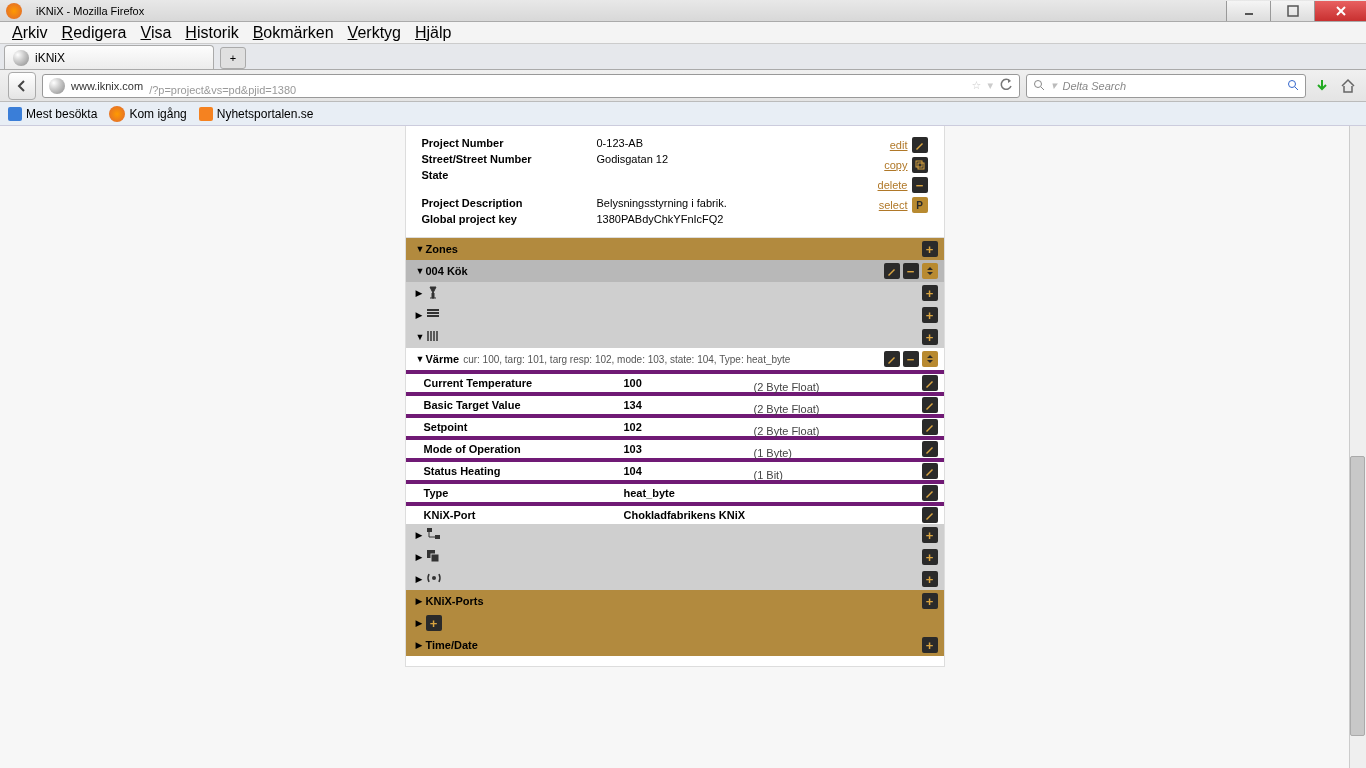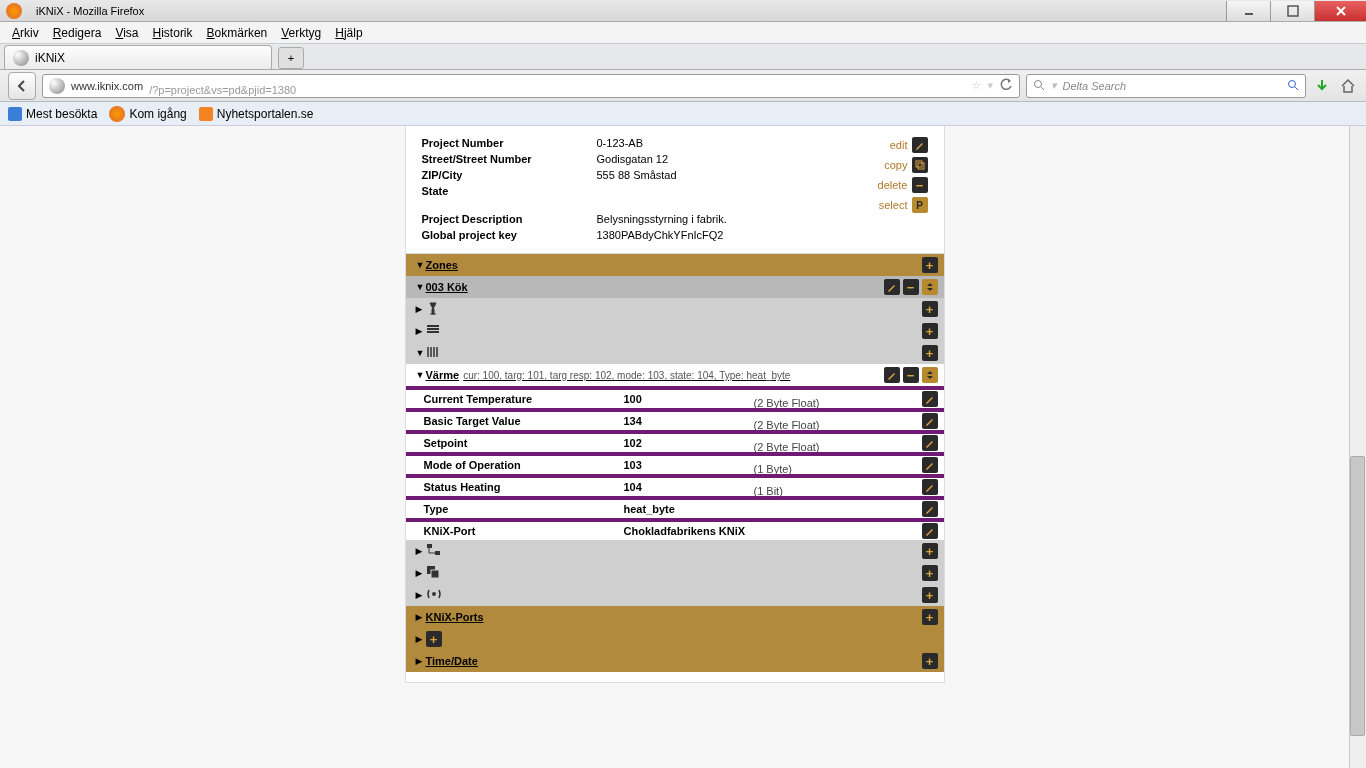--- a/index.html
+++ b/index.html
@@ -7,27 +7,27 @@
 
 
 .window-chrome { background: linear-gradient(#e8e8e8, #d8d8d8); height: 22px; display: flex; align-items: center; justify-content: space-between; padding-left: 6px; border-bottom: 1px solid #aaa; }
 .window-title { display: flex; align-items: center; gap: 14px; }
 .window-btns { display: flex; }
 .wbtn { width: 44px; height: 20px; display: flex; align-items: center; justify-content: center; border-left: 1px solid #999; background: linear-gradient(#f5f5f5,#ddd); }
 .wbtn.close { background: linear-gradient(#e86060,#c83030); color: #fff; font-weight: bold; width: 52px; }
 .wbtn.max svg, .wbtn.min svg { stroke:#555; }
 
 
-.menubar { background: #f4f4f4; height: 22px; display: flex; align-items: center; gap: 2px; padding: 0 6px; font-size: 12px; border-bottom: 1px solid #ccc; }
+.menubar { background: #f4f4f4; height: 22px; display: flex; align-items: center; gap: 2px; padding: 0 6px; font-size: 16px; border-bottom: 1px solid #ccc; }
 .menubar span { padding: 2px 6px; text-decoration: underline; text-decoration-color: transparent; }
 .menubar span::first-letter { text-decoration: underline; }
 
 
 .tabbar { background: #e6e8ec; height: 26px; display: flex; align-items: flex-end; border-bottom: 1px solid #aaa; padding-left: 4px; }
-.tab { background: linear-gradient(#fdfdfd,#ececec); border: 1px solid #aaa; border-bottom: none; border-radius: 4px 4px 0 0; height: 24px; display: flex; align-items: center; padding: 0 22px 0 8px; gap: 6px; width: 268px; font-size: 12px; }
+.tab { background: linear-gradient(#fdfdfd,#ececec); border: 1px solid #aaa; border-bottom: none; border-radius: 4px 4px 0 0; height: 24px; display: flex; align-items: center; padding: 0 22px 0 8px; gap: 6px; width: 210px; font-size: 12px; }
 .newtab { width: 26px; height: 22px; background: #e0e0e0; border: 1px solid #aaa; border-radius: 3px; margin-left: 6px; display: flex; align-items: center; justify-content: center; }
 
 
 .urlbar-row { background: linear-gradient(#f0f0f0,#e4e4e4); height: 32px; display: flex; align-items: center; gap: 6px; padding: 0 8px; border-bottom: 1px solid #bbb; }
 .navback { width: 28px; height: 28px; border-radius: 4px; border: 1px solid #aaa; background: linear-gradient(#fff,#e4e4e4); display:flex;align-items:center;justify-content:center; }
 .urlbox { flex: 1; height: 24px; background: #fff; border: 1px solid #999; border-radius: 3px; display: flex; align-items: center; padding: 0 6px; gap: 6px; }
 .urlbox .host { color: #333; }
 .urlbox .path { color: #999; margin-top: 9px; }
 .searchbox { width: 280px; height: 24px; background: #fff; border: 1px solid #999; border-radius: 3px; display: flex; align-items: center; padding: 0 6px; gap: 6px; font-style: italic; color: #888; }
 .icon-btn { width: 20px; height: 20px; display: flex; align-items: center; justify-content:center; }
@@ -43,32 +43,32 @@
 
 .panel { width: 540px; margin: 0 auto; background: #fff; border: 1px solid #ddd; padding: 10px 0 10px 0; position: relative; top: -2px; }
 
 
 .info { padding: 0 16px 10px 16px; position: relative; }
 .info-row { display: flex; padding: 2px 0; font-size: 11px; }
 .info-row .lbl { width: 175px; font-weight: bold; }
 .info-row .val {  }
 .actions { position: absolute; right: 16px; top: 0; text-align: right; }
 .act { display: flex; align-items: center; justify-content: flex-end; gap: 4px; height: 20px; }
-.act a { color: #b07828; font-size: 11px; }
+.act a { color: #b07828; text-decoration: underline; font-size: 11px; }
 .sqbtn { width: 16px; height: 16px; background: #2a2a2a; border-radius: 2px; display: inline-flex; align-items: center; justify-content: center; }
 .sqbtn.gold { background: #b88a30; }
 .sqbtn svg { display:block; }
 .sqbtn .plus { color:#d9a440; font-weight:bold; font-size:13px; line-height:1; }
 .sqbtn .minus { color:#d9a440; font-weight:bold; font-size:13px; line-height:1; }
 
 
 .group { border-top: 1px solid #ddd; }
 .hdr { display:flex; align-items:center; height: 22px; padding: 0 6px 0 10px; }
 .hdr .caret { width: 10px; font-size: 9px; }
-.hdr .title { flex: 1; font-weight: bold; font-size:11px;text-decoration:underline; }
+.hdr .title { flex: 1; font-weight: bold; font-size:11px; }
 .hdr .meta { font-size: 10px; color: #555; font-weight: normal; margin-left: 4px;}
 .hdr .btns { display: flex; gap: 3px; }
 .hdr.brown { background: #b28a3e; color: #000; }
 .hdr.brown .title { color: #000; }
 .hdr.gray { background: #b8b8b8; }
 .hdr.lgray { background: #cfcfcf; }
 .hdr.white { background: #fff; }
 
 .params .row { display:flex; align-items:center; height: 22px; border-top: 4px solid #701a75; padding: 0 6px 0 18px; font-size: 11px; }
 .params .row .plbl { width: 200px; font-weight: bold; }
@@ -194,24 +194,20 @@
     <div class="info">
       <div class="info-row">
           <div class="lbl">Project Number</div>
           <div class="val">0-123-AB</div>
         </div>
       <div class="info-row">
           <div class="lbl">Street/Street Number</div>
           <div class="val">Godisgatan 12</div>
         </div>
       <div class="info-row">
-          <div class="lbl">ZIP/City</div>
-          <div class="val">555 88 Småstad</div>
-        </div>
-      <div class="info-row">
           <div class="lbl">State</div>
           <div class="val"></div>
         </div>
       <div style="height:12px"></div>
       <div class="info-row">
           <div class="lbl">Project Description</div>
           <div class="val">Belysningsstyrning i fabrik.</div>
         </div>
       <div class="info-row">
           <div class="lbl">Global project key</div>
@@ -256,21 +252,21 @@
         <span class="caret">▼</span>
         <span class="title">Zones</span>
         <span class="btns">
             <span class="sqbtn">
               <span class="plus">+</span>
             </span>
           </span>
       </div>
       <div class="hdr gray">
         <span class="caret">▼</span>
-        <span class="title">003 Kök</span>
+        <span class="title">004 Kök</span>
         <span class="btns">
           <span class="sqbtn">
               <svg width="10" height="10">
                 <path d="M1 9 L7 3 L8 4 L2 10 Z" fill="#d9a440"></path>
               </svg>
             </span>
           <span class="sqbtn">
               <span class="minus">−</span>
             </span>
           <span class="sqbtn gold">

